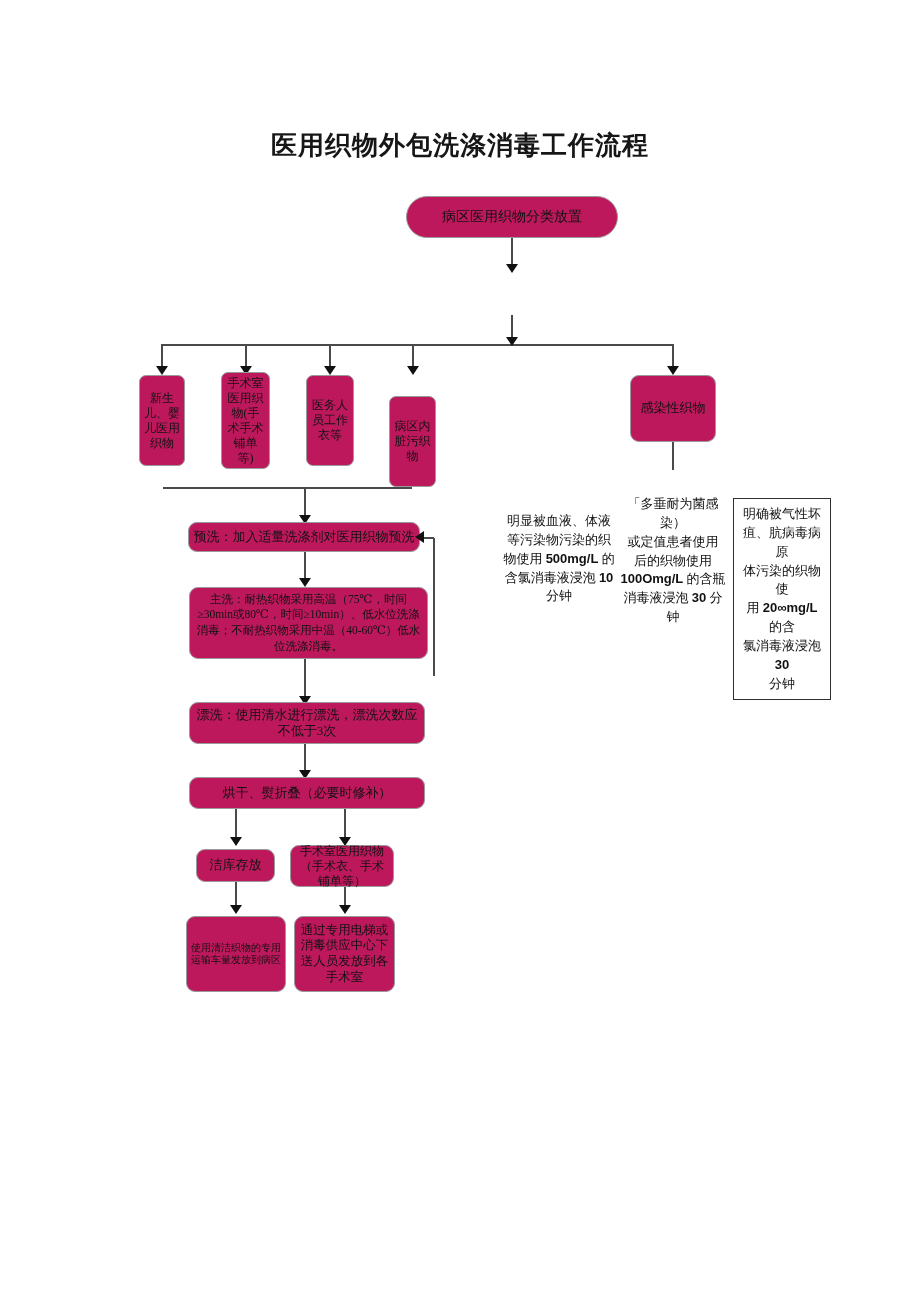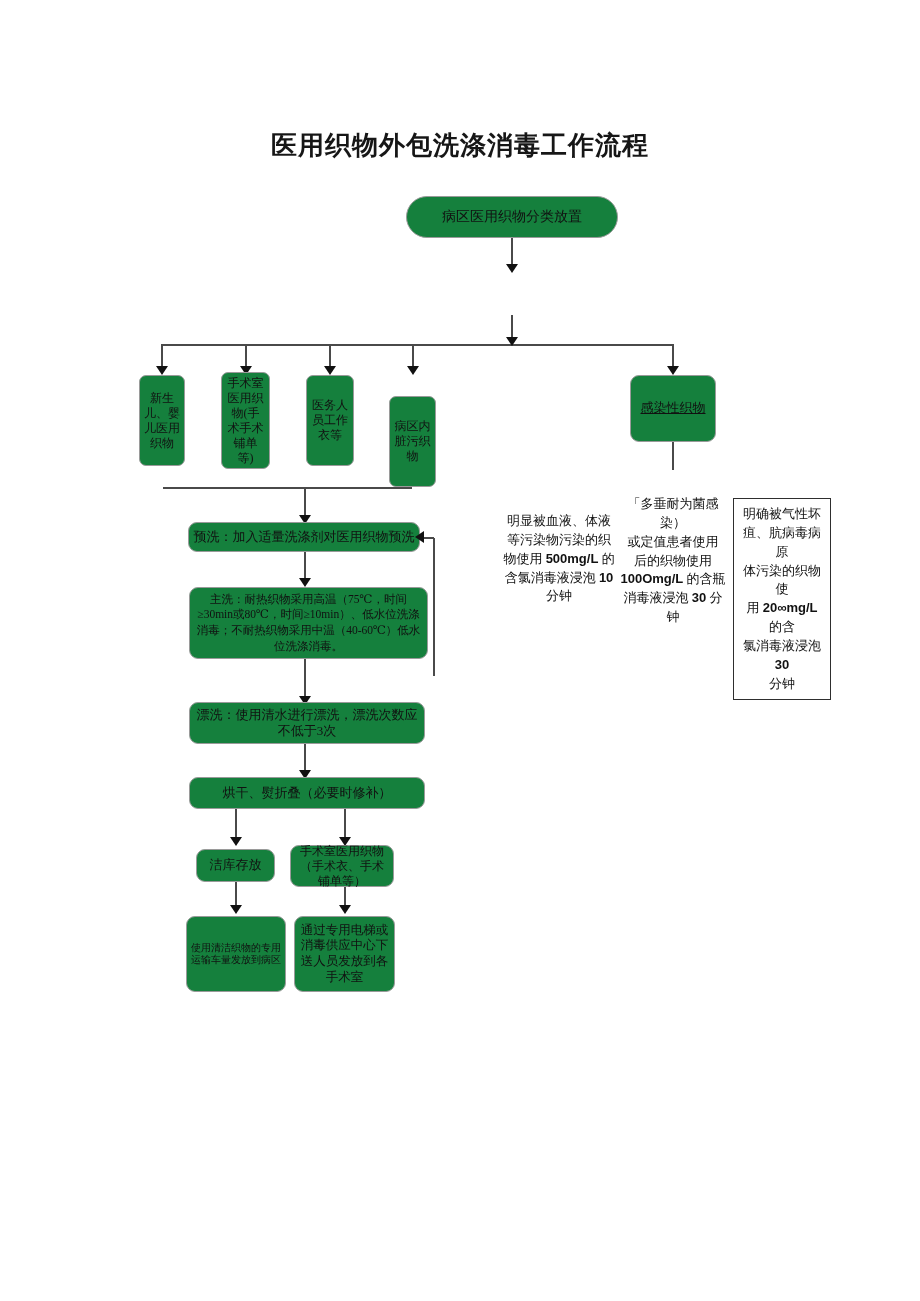--- a/index.html
+++ b/index.html
@@ -24,21 +24,21 @@
     letter-spacing:1px;
     font-family:"Liberation Serif","DejaVu Serif",serif;
     color:#161616;
   }
 
   
   .node{
     position:absolute;
     box-sizing:border-box;
     border:1px solid #9a9a9a;
-    background:#15803d;
+    background:#be185d;
     display:flex;
     align-items:center;
     justify-content:center;
     text-align:center;
     font-family:"Liberation Serif","DejaVu Serif",serif;
     color:#111;
     line-height:1.25;
     padding:2px 4px;
   }
   .stadium{border-radius:26px;}
@@ -127,21 +127,21 @@
   </div>
 
   <div class="node rounded-sm" style="left:306px;top:375px;width:48px;height:91px;font-size:12px;">
     <span>医务人员工作衣等</span>
   </div>
 
   <div class="node rounded-sm" style="left:389px;top:375px;width:47px;height:91px;font-size:12px;margin-top:21px;">
     <span>病区内脏污织物</span>
   </div>
 
-  <div class="node rounded" style="left:630px;top:375px;width:86px;height:67px;font-size:13px;text-decoration:underline;">
+  <div class="node rounded" style="left:630px;top:375px;width:86px;height:67px;font-size:13px;">
     <span>感染性织物</span>
   </div>
 
   <div class="ln vline" style="left:672px;top:442px;height:28px;"></div>
 
   <div class="ln hline" style="left:163px;top:487px;width:249px;"></div>
   <div class="ln vline" style="left:304px;top:487px;height:32px;"></div>
   <div class="arrow-down" style="left:299px;top:515px;"></div>
 
   <div class="node rounded" style="left:188px;top:522px;width:232px;height:30px;font-size:13px;">

